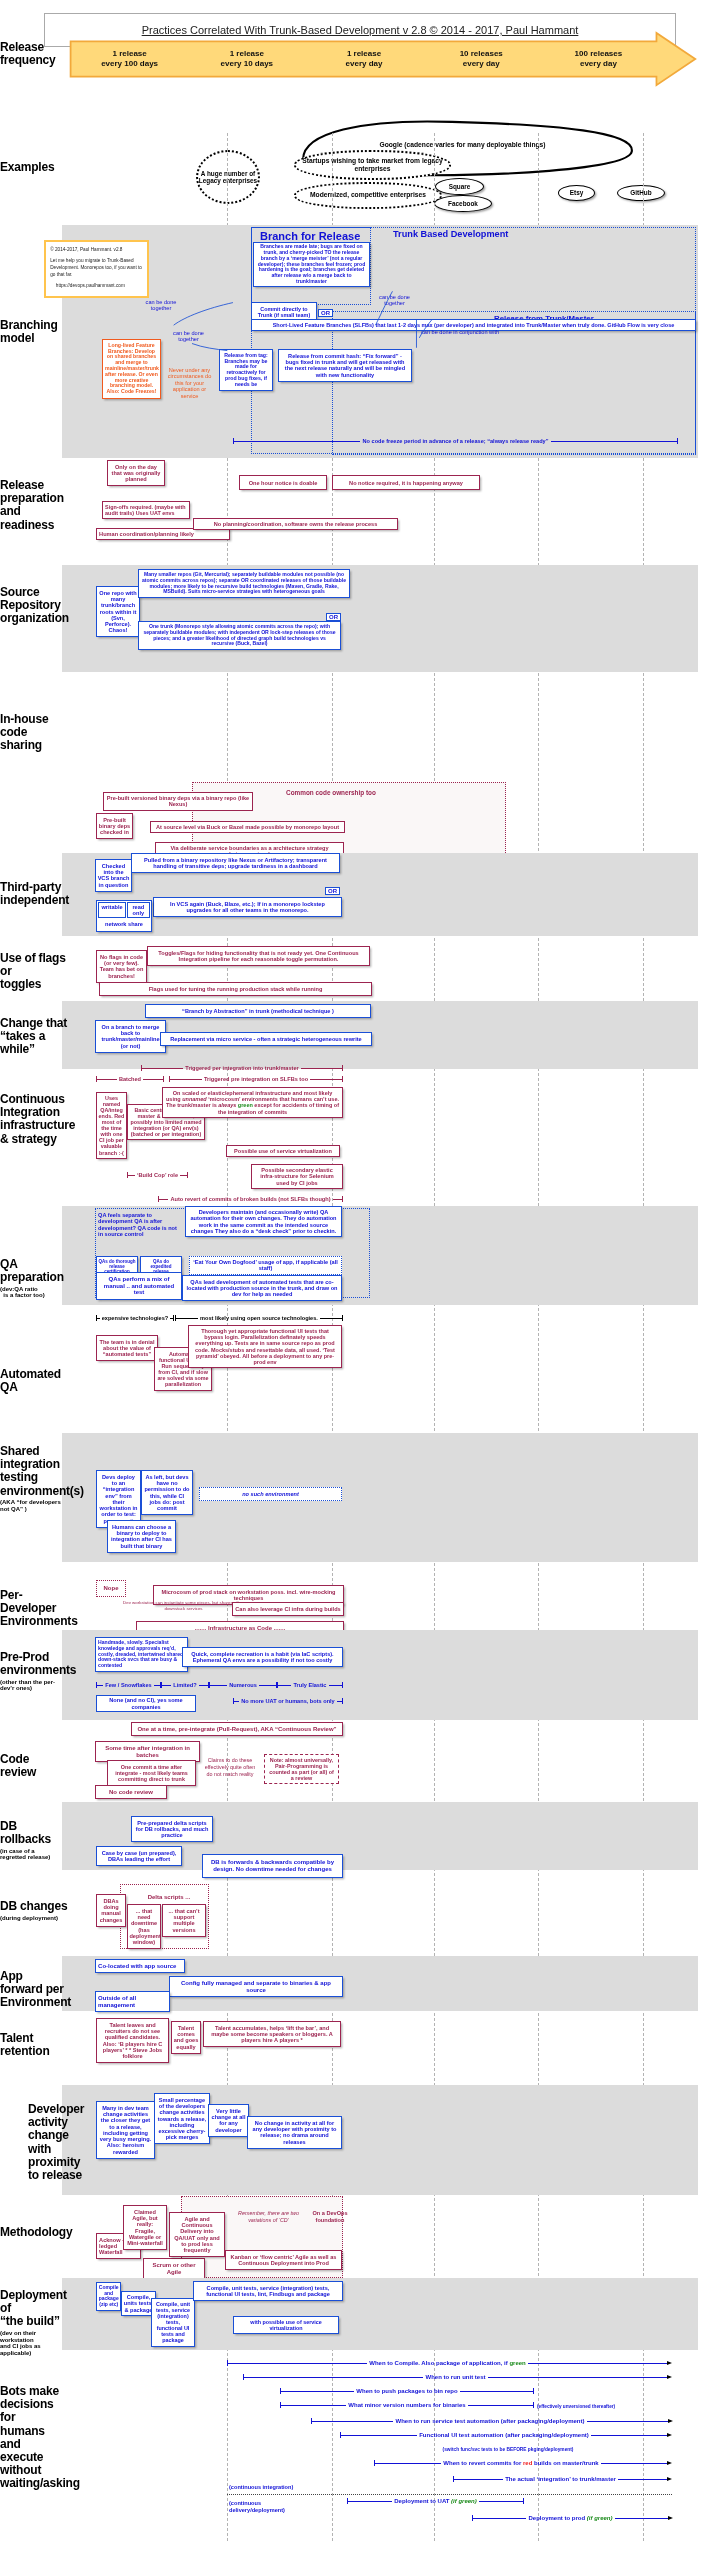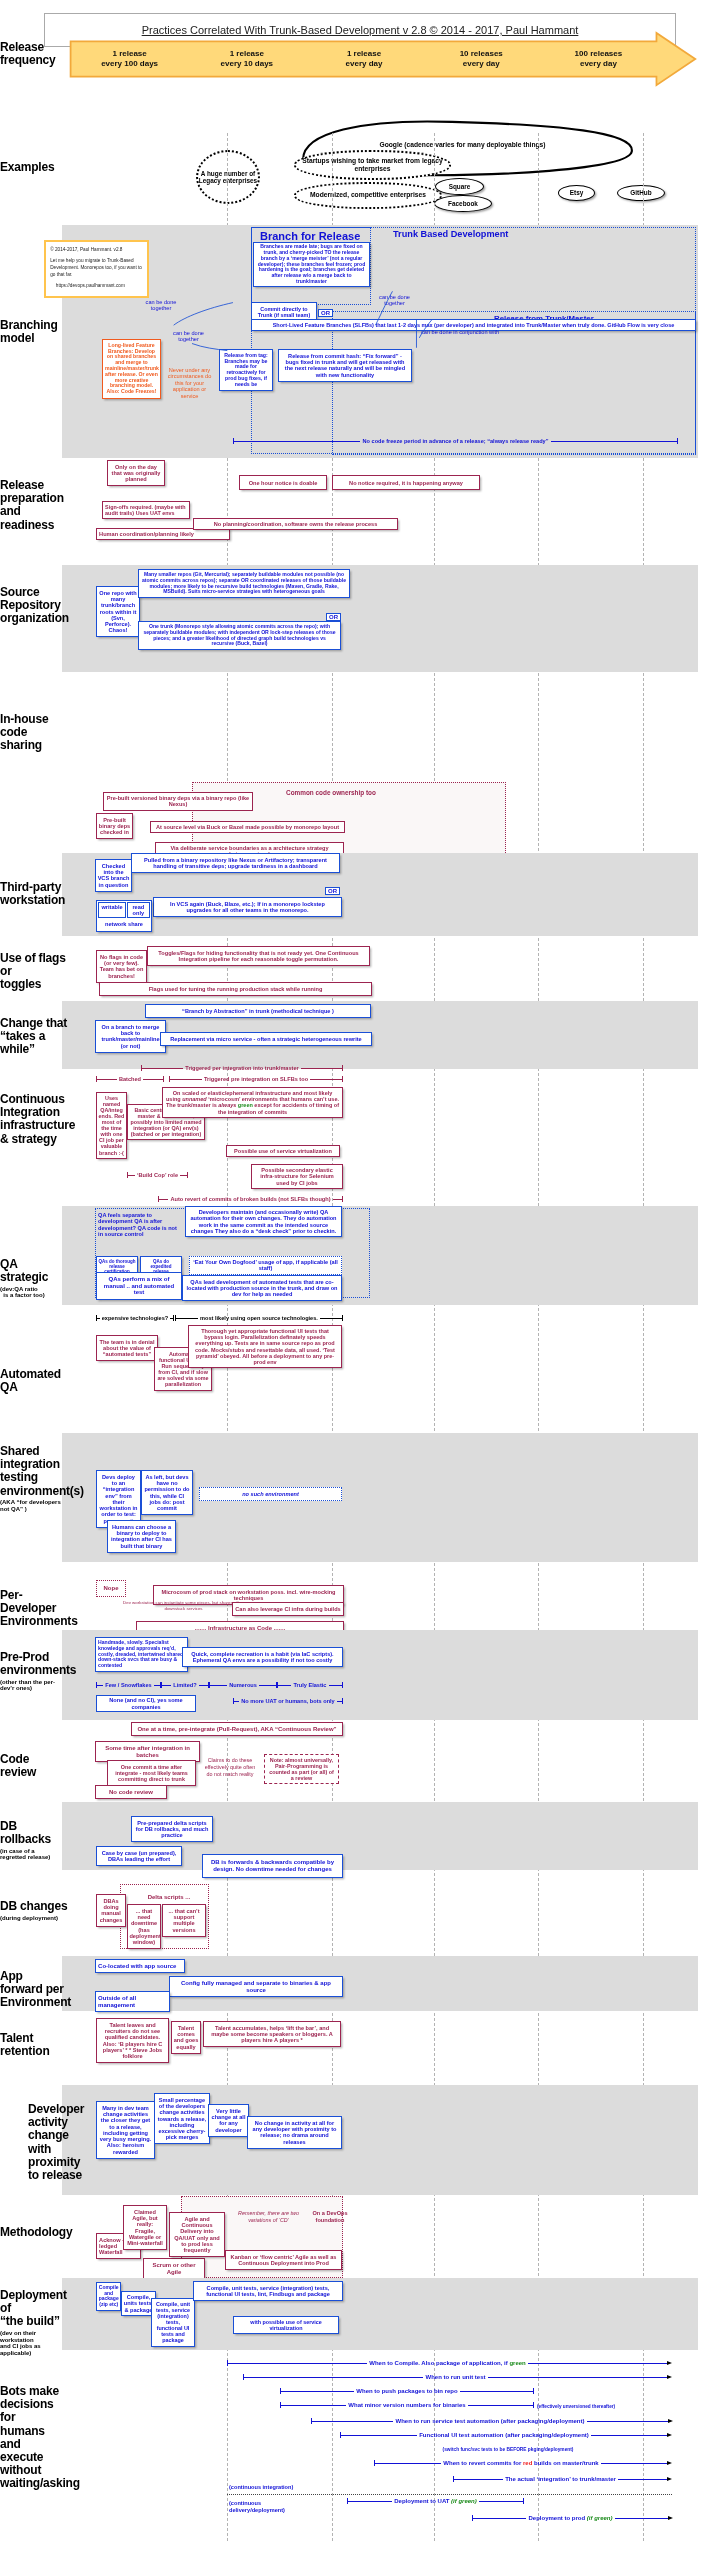--- a/index.html
+++ b/index.html
@@ -281,21 +281,21 @@
     <span class="cap"></span>
       <span class="line"></span>
     <span class="txt">Unversioned ‘HEAD’ centric of in-house deps</span>
     <span class="line"></span>
       <span class="cap"></span>
   </div>
 
   <div class="rowband" style="top:853px;height:83px;"></div>
   <div class="rowlabel" style="top:881px;">
     <div class="big">Third-party</div>
-      <div class="big">workstation</div>
+      <div class="big">independent</div>
   </div>
   <div class="box blue" style="left:95px;top:859px;width:37px;font-size:5.6px;padding:2.8px 1.4px;">Checked into the VCS branch in question</div>
   <div class="box blue" style="left:131px;top:853px;width:209px;font-size:5.6px;padding:2.8px 2.8px;">Pulled from a binary repository like Nexus or Artifactory; transparent handling of transitive deps; upgrade tardiness in a dashboard</div>
   <div class="orchip" style="left:325px;top:887px;">OR</div>
   <div class="box blue" style="left:153px;top:897px;width:189px;font-size:5.6px;padding:2.8px 2.8px;">In VCS again (Buck, Blaze, etc.); If in a monorepo lockstep upgrades for all other teams in the monorepo.</div>
   <div class="box blue" style="left:96px;top:900px;width:56px;font-size:5.6px;padding:1.4px 1.4px;height:32px;">
     <div style="display:flex;gap:1.4px;justify-content:center;">
       <span style="border:0.7px solid #1a4fd6;padding:0.7px 2.1px;">writable</span>
       <span style="border:0.7px solid #1a4fd6;padding:0.7px 2.1px;">read only</span>
     </div>
@@ -365,21 +365,21 @@
   <div class="rangebar rb-red" style="left:158px;top:1196px;width:185px;font-size:5.6px;">
     <span class="cap"></span>
       <span class="line"></span>
     <span class="txt">Auto revert of commits of broken builds (not SLFBs though)</span>
     <span class="line"></span>
       <span class="cap"></span>
   </div>
 
   <div class="rowband" style="top:1206px;height:99px;"></div>
   <div class="rowlabel" style="top:1258px;">
-    <div class="big">QA strategic</div>
+    <div class="big">QA preparation</div>
     <span class="sub">(dev:QA ratio<br>&nbsp;&nbsp;is a factor too)</span>
   </div>
 
   <div style="position:absolute;left:95px;top:1208px;width:275px;height:90px;border:1.4px dotted #1a4fd6;"></div>
   <div class="box blue nosh" style="left:96px;top:1210px;width:88px;font-size:5.6px;padding:2.1px 2.1px;text-align:left;border:none;background:transparent;">QA feels separate to development
 QA is after development?
 QA code is not in source control</div>
   <div class="box blue" style="left:185px;top:1206px;width:157px;font-size:5.6px;padding:2.1px 2.8px;">Developers maintain (and occasionally write) QA automation for their own changes. They do automation work in the same commit as the intended source changes
 They also do a “desk check” prior to checkin.</div>
   <div class="box blue" style="left:96px;top:1256px;width:42px;font-size:4.5px;padding:2.1px 1.4px;">QAs do thorough release certification</div>

